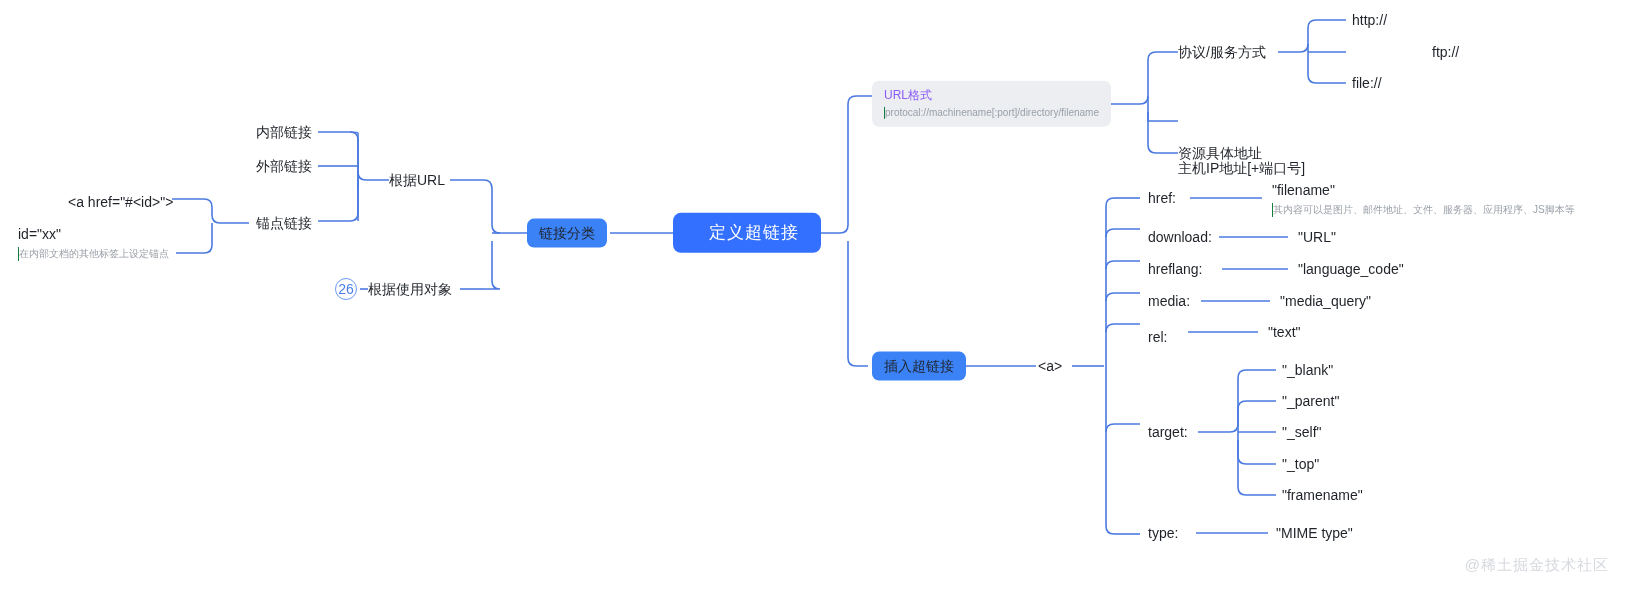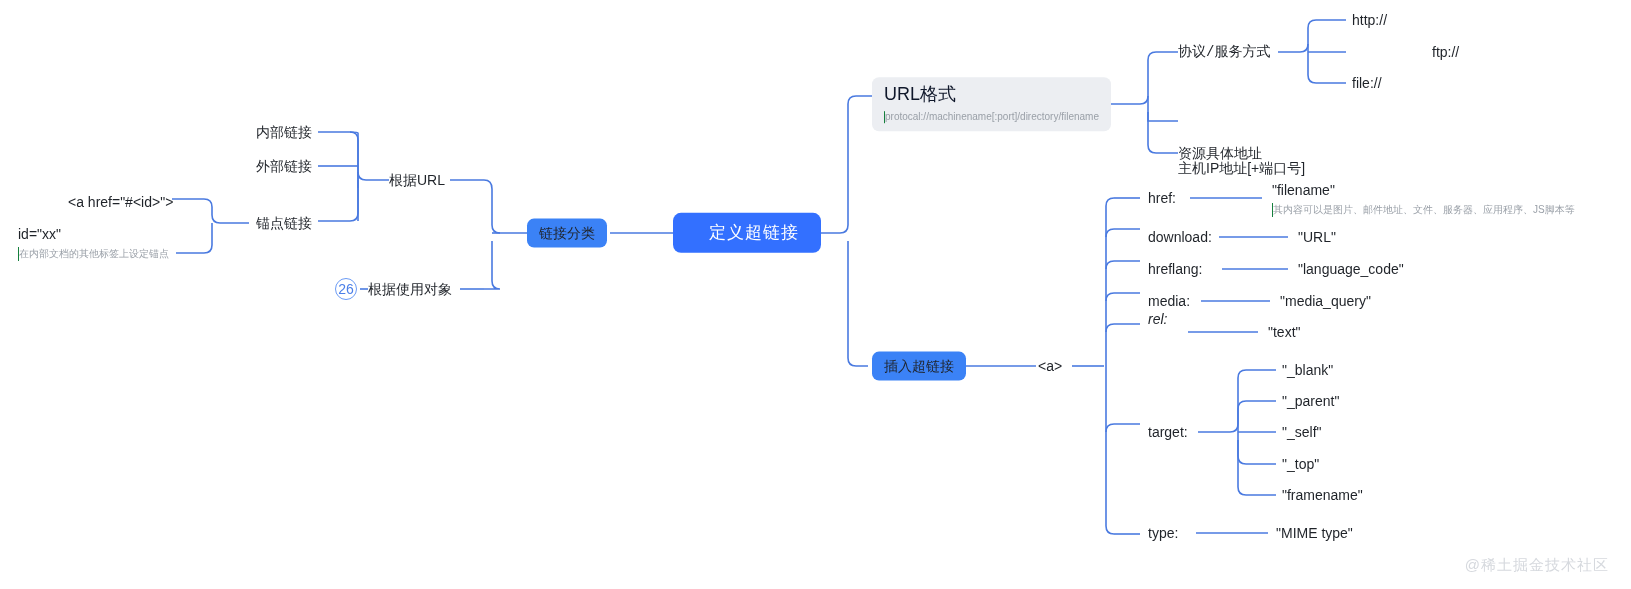--- a/index.html
+++ b/index.html
@@ -5,21 +5,21 @@
   html,body{margin:0;padding:0;background:#ffffff;}
   body{font-family:"Liberation Sans","DejaVu Sans",sans-serif;}
   #canvas{position:relative;width:1631px;height:589px;background:#fff;overflow:hidden;}
   svg.links{position:absolute;left:0;top:0;width:1631px;height:589px;pointer-events:none;}
 
   .node{position:absolute;white-space:nowrap;color:#1f2329;font-size:14px;line-height:1.2;}
   .node.plain{transform:translateY(-50%);}
   .node.chip{transform:translateY(-50%);background:#3b82f6;border-radius:7px;padding:6px 12px;}
   .node.root{transform:translateY(-50%);background:#3370ff;border-radius:8px;padding:10px 22px;color:#fff;font-size:17px;letter-spacing:1px;}
   .node.boxnote{transform:translateY(-50%);background:#eceef2;border-radius:7px;padding:7px 12px 8px 12px;}
-  .node.boxnote .title{font-size:18px;color:#0f172a;margin-bottom:5px;}
+  .node.boxnote .title{font-size:12px;color:#8b5cf6;margin-bottom:5px;}
 
   .note{font-size:10px;color:#9aa0a8;border-left:1px solid #15803d;padding-left:0;margin-top:4px;white-space:nowrap;}
 
   .badge{position:absolute;transform:translate(-50%,-50%);width:20px;height:20px;border-radius:50%;
          border:1px solid #6b9bf5;color:#4b7fe8;background:#fff;font-size:14px;
          display:flex;align-items:center;justify-content:center;}
 
   .mono{font-family:"Liberation Sans","DejaVu Sans",sans-serif;}
   .watermark{position:absolute;right:22px;bottom:14px;color:#d6d9de;font-size:15px;letter-spacing:1px;}
 </style>
@@ -111,21 +111,21 @@
   <div style="position:absolute;left:18px;top:226px;">
     <div class="node plain mono" style="position:static;transform:none;">id="xx"</div>
     <div class="note">在内部文档的其他标签上设定锚点</div>
   </div>
 
   <div class="node boxnote" style="left:872px;top:104px;">
     <div class="title">URL格式</div>
     <div class="note">protocal://machinename[:port]/directory/filename</div>
   </div>
 
-  <div class="node plain" style="left:1178px;top:52px;font-family:Liberation Mono, monospace;">协议/服务方式</div>
+  <div class="node plain" style="left:1178px;top:52px;">协议/服务方式</div>
   <div class="node plain" style="left:1178px;top:120px;margin-top:48px;">主机IP地址[+端口号]</div>
   <div class="node plain" style="left:1178px;top:153px;">资源具体地址</div>
 
   <div class="node plain mono" style="left:1352px;top:20px;">http://</div>
   <div class="node plain mono" style="left:1432px;top:52px;">ftp://</div>
   <div class="node plain mono" style="left:1352px;top:83px;">file://</div>
 
   <div class="node chip" style="left:872px;top:366px;">插入超链接</div>
   <div class="node plain mono" style="left:1038px;top:366px;">&lt;a&gt;</div>
 
@@ -137,21 +137,21 @@
 
   <div class="node plain mono" style="left:1148px;top:237px;">download:</div>
   <div class="node plain mono" style="left:1298px;top:237px;">"URL"</div>
 
   <div class="node plain mono" style="left:1148px;top:269px;">hreflang:</div>
   <div class="node plain mono" style="left:1298px;top:269px;">"language_code"</div>
 
   <div class="node plain mono" style="left:1148px;top:301px;">media:</div>
   <div class="node plain mono" style="left:1280px;top:301px;">"media_query"</div>
 
-  <div class="node plain mono" style="left:1148px;top:319px;font-style:italic;">rel:</div>
+  <div class="node plain mono" style="left:1148px;top:337px;">rel:</div>
   <div class="node plain mono" style="left:1268px;top:332px;">"text"</div>
 
   <div class="node plain mono" style="left:1148px;top:432px;">target:</div>
   <div class="node plain mono" style="left:1282px;top:370px;">"_blank"</div>
   <div class="node plain mono" style="left:1282px;top:401px;">"_parent"</div>
   <div class="node plain mono" style="left:1282px;top:432px;">"_self"</div>
   <div class="node plain mono" style="left:1282px;top:464px;">"_top"</div>
   <div class="node plain mono" style="left:1282px;top:495px;">"framename"</div>
 
   <div class="node plain mono" style="left:1148px;top:533px;">type:</div>

